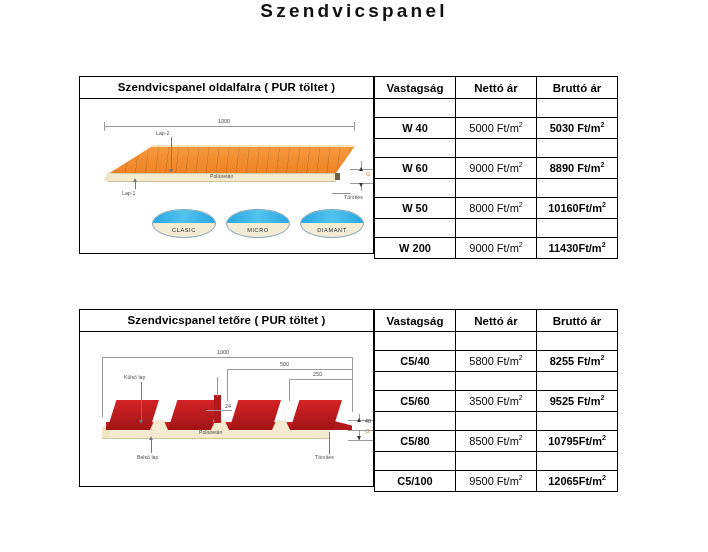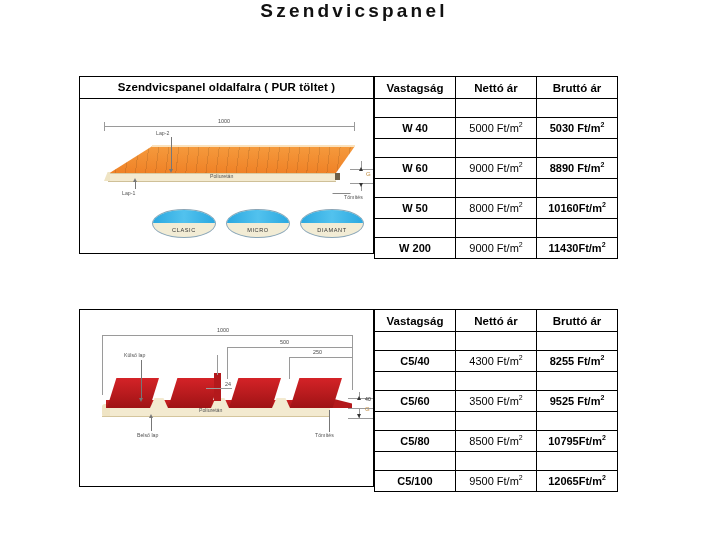--- a/index.html
+++ b/index.html
@@ -276,20 +276,21 @@
       <td class="cell-net"><span>9000 Ft/m</span><sup>2</sup></td>
       <td class="cell-gross"><span>11430Ft/m</span><sup>2</sup></td>
     </tr>
   </tbody>
     </table>
 </div>
 
 <div class="block" id="block-roof">
 
   <div class="panel-card">
+    <div class="card-header">Szendvicspanel tetőre ( PUR töltet )</div>
     <div class="card-figure">
       <div class="fig">
 
         <div class="dimline" style="left:22px; top:25px; width:251px;"></div>
         <div class="dimvert" style="left:22px; top:25px; height:60px;"></div>
         <div class="dimvert" style="left:272px; top:25px; height:55px;"></div>
         <div class="dimtext" style="left:137px; top:17px;">1000</div>
 
         <div class="dimline" style="left:147px; top:37px; width:126px;"></div>
         <div class="dimvert" style="left:147px; top:37px; height:32px;"></div>
@@ -363,21 +364,21 @@
       <th class="col-net">Nettó ár</th>
       <th class="col-gross">Bruttó ár</th>
     </tr>
     <tr class="spacer-row">
           <td></td>
           <td></td>
           <td></td>
         </tr>
     <tr class="data-row">
       <td class="cell-thick">C5/40</td>
-      <td class="cell-net"><span>4300 Ft/m</span><sup>2</sup></td>
+      <td class="cell-net"><span>5800 Ft/m</span><sup>2</sup></td>
       <td class="cell-gross"><span>8255 Ft/m</span><sup>2</sup></td>
     </tr>
     <tr class="spacer-row">
           <td></td>
           <td></td>
           <td></td>
         </tr>
     <tr class="data-row">
       <td class="cell-thick">C5/60</td>
       <td class="cell-net"><span>3500 Ft/m</span><sup>2</sup></td>

